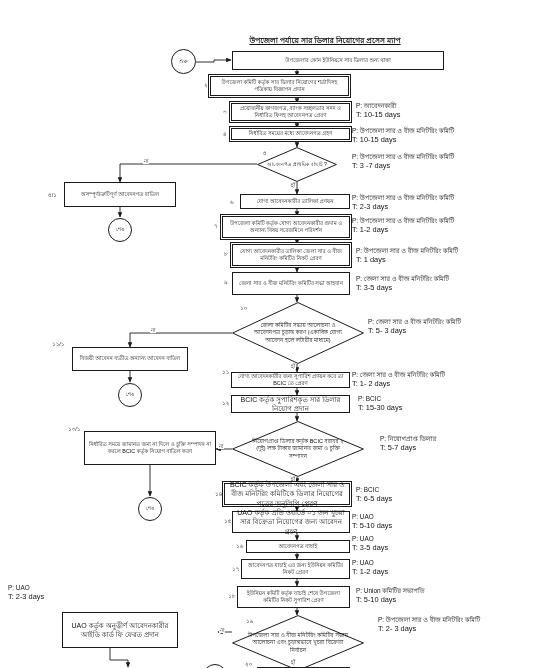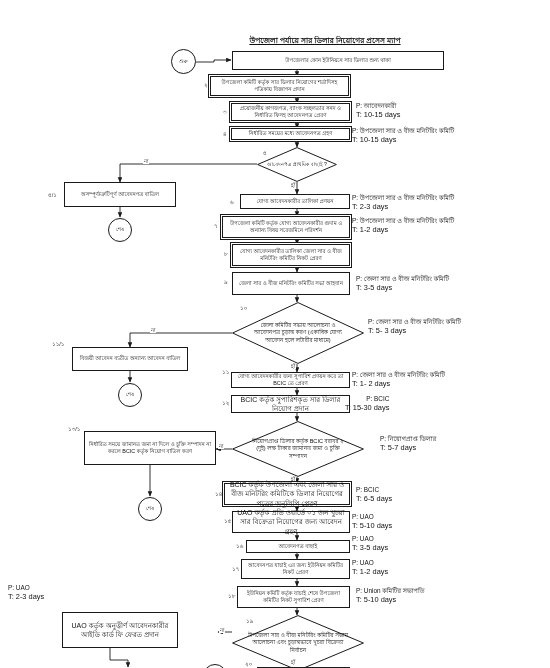--- a/index.html
+++ b/index.html
@@ -185,20 +185,24 @@
     <div class="tline">T: 10-15 days</div>
   </div>
 
   <div class="num" style="left:263px;top:121px;">৫</div>
   <div class="diamond" style="left:257px;top:117px;width:80px;height:35px;">
     <svg class="dshape" viewBox="0 0 80 35" preserveAspectRatio="none">
       <polygon points="40,0.6 79.4,17.5 40,34.4 0.6,17.5" fill="#fff" stroke="#1a1a1a" stroke-width="1"></polygon>
     </svg>
     <div class="dtext">আবেদনপত্র প্রাথমিক বাছাই ?</div>
   </div>
+  <div class="pt" style="left:352px;top:122px;">
+    <div class="pline bn">P: উপজেলা সার ও বীজ মনিটরিং  কমিটি</div>
+    <div class="tline">T: 3 -7 days</div>
+  </div>
   <div class="edgelbl" style="left:143px;top:129px;">না</div>
   <div class="edgelbl" style="left:290px;top:153px;">হাঁ</div>
 
   <div class="num" style="left:48px;top:163px;">৫/১</div>
   <div class="box" style="left:64px;top:152px;width:112px;height:25px;">
     <span>অসম্পূর্ণ/ত্রুটিপূর্ণ আবেদনপত্র বাতিল</span>
   </div>
 
   <div class="num" style="left:230px;top:170px;">৬</div>
   <div class="box" style="left:240px;top:164px;width:110px;height:15px;">
@@ -214,20 +218,24 @@
     <span>উপজেলা কমিটি কর্তৃক যোগ্য আবেদনকারীর গুদাম ও অন্যান্য বিষয় সরেজমিনে পরিদর্শন</span>
   </div>
   <div class="pt" style="left:352px;top:186px;">
     <div class="pline bn">P: উপজেলা সার ও বীজ মনিটরিং  কমিটি</div>
     <div class="tline">T: 1-2 days</div>
   </div>
 
   <div class="num" style="left:224px;top:222px;">৮</div>
   <div class="box dbl" style="left:232px;top:214px;width:118px;height:22px;">
     <span>যোগ্য আবেদনকারীর তালিকা জেলা সার ও বীজ মনিটরিং কমিটির নিকট প্রেরণ</span>
+  </div>
+  <div class="pt" style="left:356px;top:216px;">
+    <div class="pline bn">P: উপজেলা সার ও বীজ মনিটরিং  কমিটি</div>
+    <div class="tline">T: 1 days</div>
   </div>
 
   <div class="num" style="left:224px;top:250px;">৯</div>
   <div class="box" style="left:232px;top:242px;width:118px;height:23px;">
     <span>জেলা সার ও বীজ মনিটরিং কমিটির সভা আহবান</span>
   </div>
   <div class="pt" style="left:356px;top:244px;">
     <div class="pline bn">P: জেলা সার ও বীজ মনিটরিং  কমিটি</div>
     <div class="tline">T: 3-5 days</div>
   </div>
@@ -257,21 +265,21 @@
   </div>
   <div class="pt" style="left:352px;top:340px;">
     <div class="pline bn">P: জেলা সার ও বীজ মনিটরিং  কমিটি</div>
     <div class="tline">T: 1- 2 days</div>
   </div>
 
   <div class="num" style="left:222px;top:371px;">১২</div>
   <div class="box big" style="left:231px;top:365px;width:119px;height:18px;">
     <span>BCIC কর্তৃক সুপারিশকৃত সার ডিলার নিয়োগ প্রদান</span>
   </div>
-  <div class="pt" style="left:345px;top:364px;text-align:right;">
+  <div class="pt" style="left:358px;top:364px;">
     <div class="pline bn">P: BCIC</div>
     <div class="tline">T: 15-30 days</div>
   </div>
 
   <div class="diamond big" style="left:232px;top:391px;width:132px;height:56px;">
     <svg class="dshape" viewBox="0 0 132 56" preserveAspectRatio="none">
       <polygon points="66,0.6 131.4,28 66,55.4 0.6,28" fill="#fff" stroke="#1a1a1a" stroke-width="1"></polygon>
     </svg>
     <div class="dtext">নিয়োগপ্রাপ্ত ডিলার কর্তৃক BCIC বরাবর ২ (দুই)  লক্ষ টাকার জামানত জমা ও চুক্তি সম্পাদন</div>
   </div>
@@ -332,20 +340,24 @@
     <div class="tline">T: 5-10 days</div>
   </div>
 
   <div class="num" style="left:246px;top:589px;">১৯</div>
   <div class="diamond big" style="left:232px;top:585px;width:132px;height:56px;">
     <svg class="dshape" viewBox="0 0 132 56" preserveAspectRatio="none">
       <polygon points="66,0.6 131.4,28 66,55.4 0.6,28" fill="#fff" stroke="#1a1a1a" stroke-width="1"></polygon>
     </svg>
     <div class="dtext">উপজেলা সার ও বীজ মনিটরিং কমিটির সভায় আলোচনা এবং চুড়ান্তভাবে খুচরা বিক্রেতা নির্বাচন</div>
   </div>
+  <div class="pt" style="left:378px;top:585px;">
+    <div class="pline bn">P: উপজেলা সার ও বীজ মনিটরিং  কমিটি</div>
+    <div class="tline">T: 2- 3 days</div>
+  </div>
   <div class="edgelbl" style="left:219px;top:598px;">না</div>
   <div class="edgelbl" style="left:290px;top:630px;">হাঁ</div>
 
   <div class="box big" style="left:62px;top:582px;width:116px;height:36px;">
     <span>UAO কর্তৃক অনুত্তীর্ণ আবেদনকারীর আইডি কার্ড ফি ফেরত প্রদান</span>
   </div>
   <div class="pt" style="left:8px;top:553px;">
     <div class="pline bn">P: UAO</div>
     <div class="tline">T: 2-3 days</div>
   </div>

